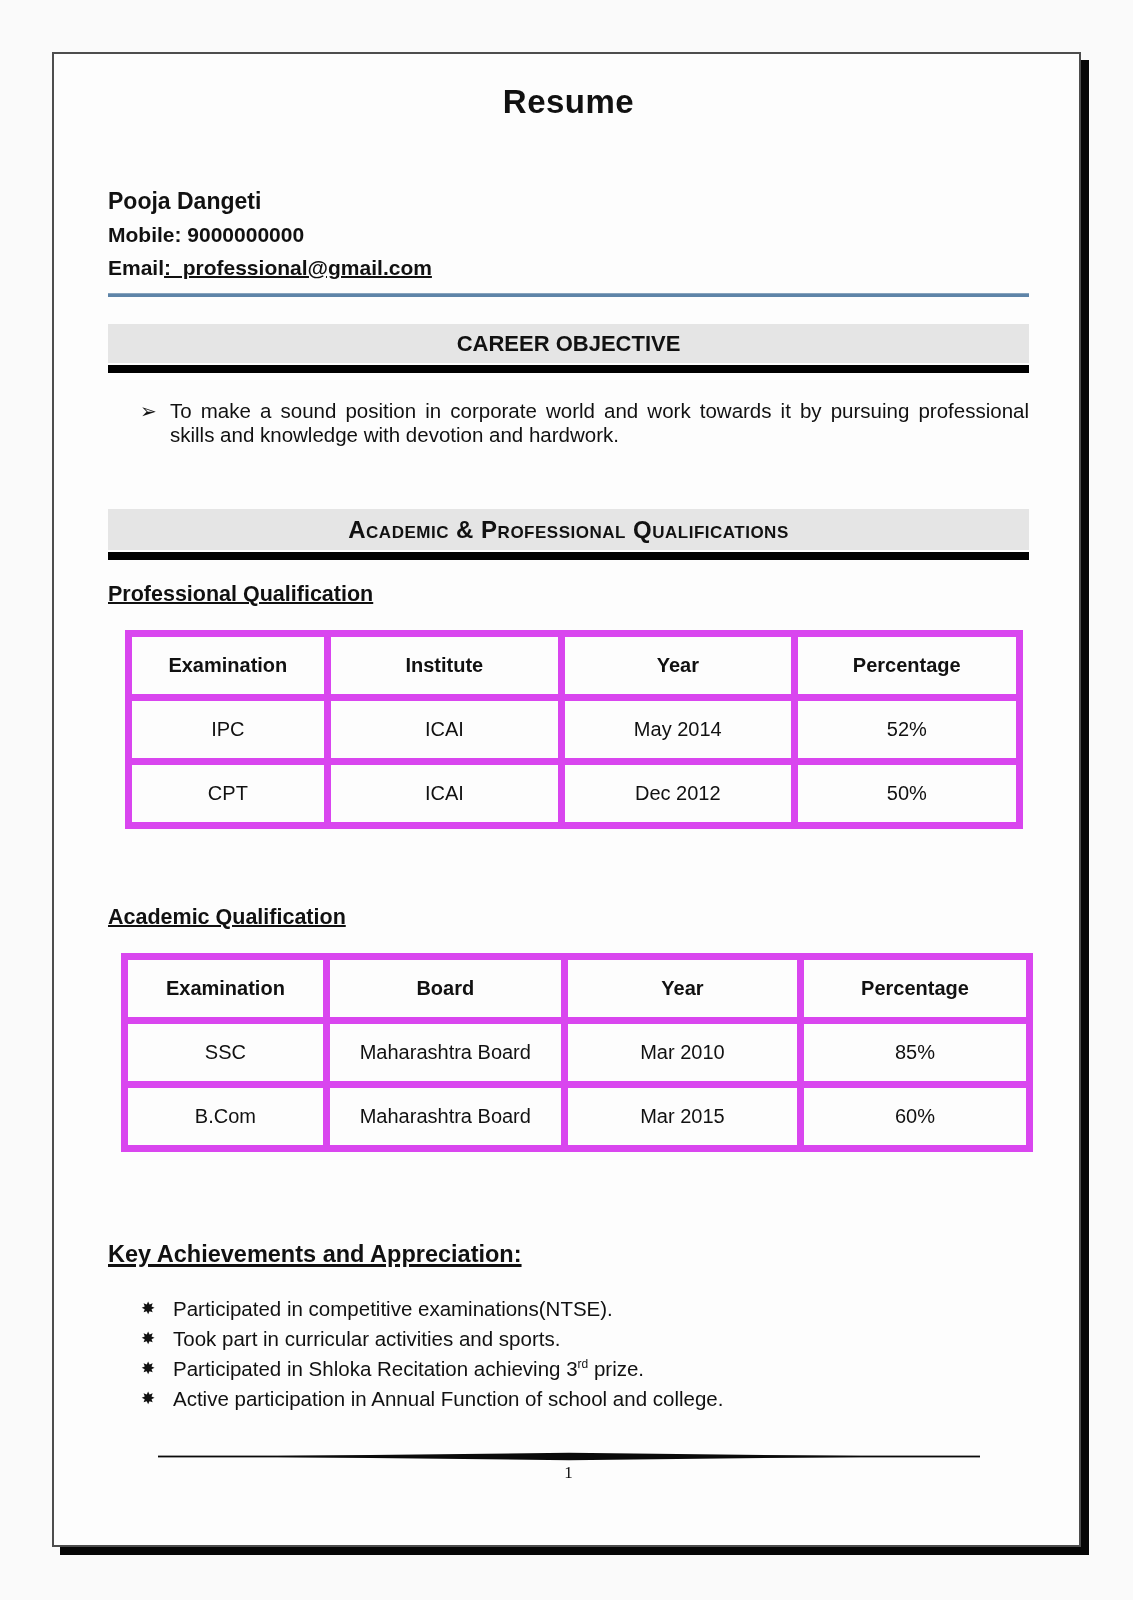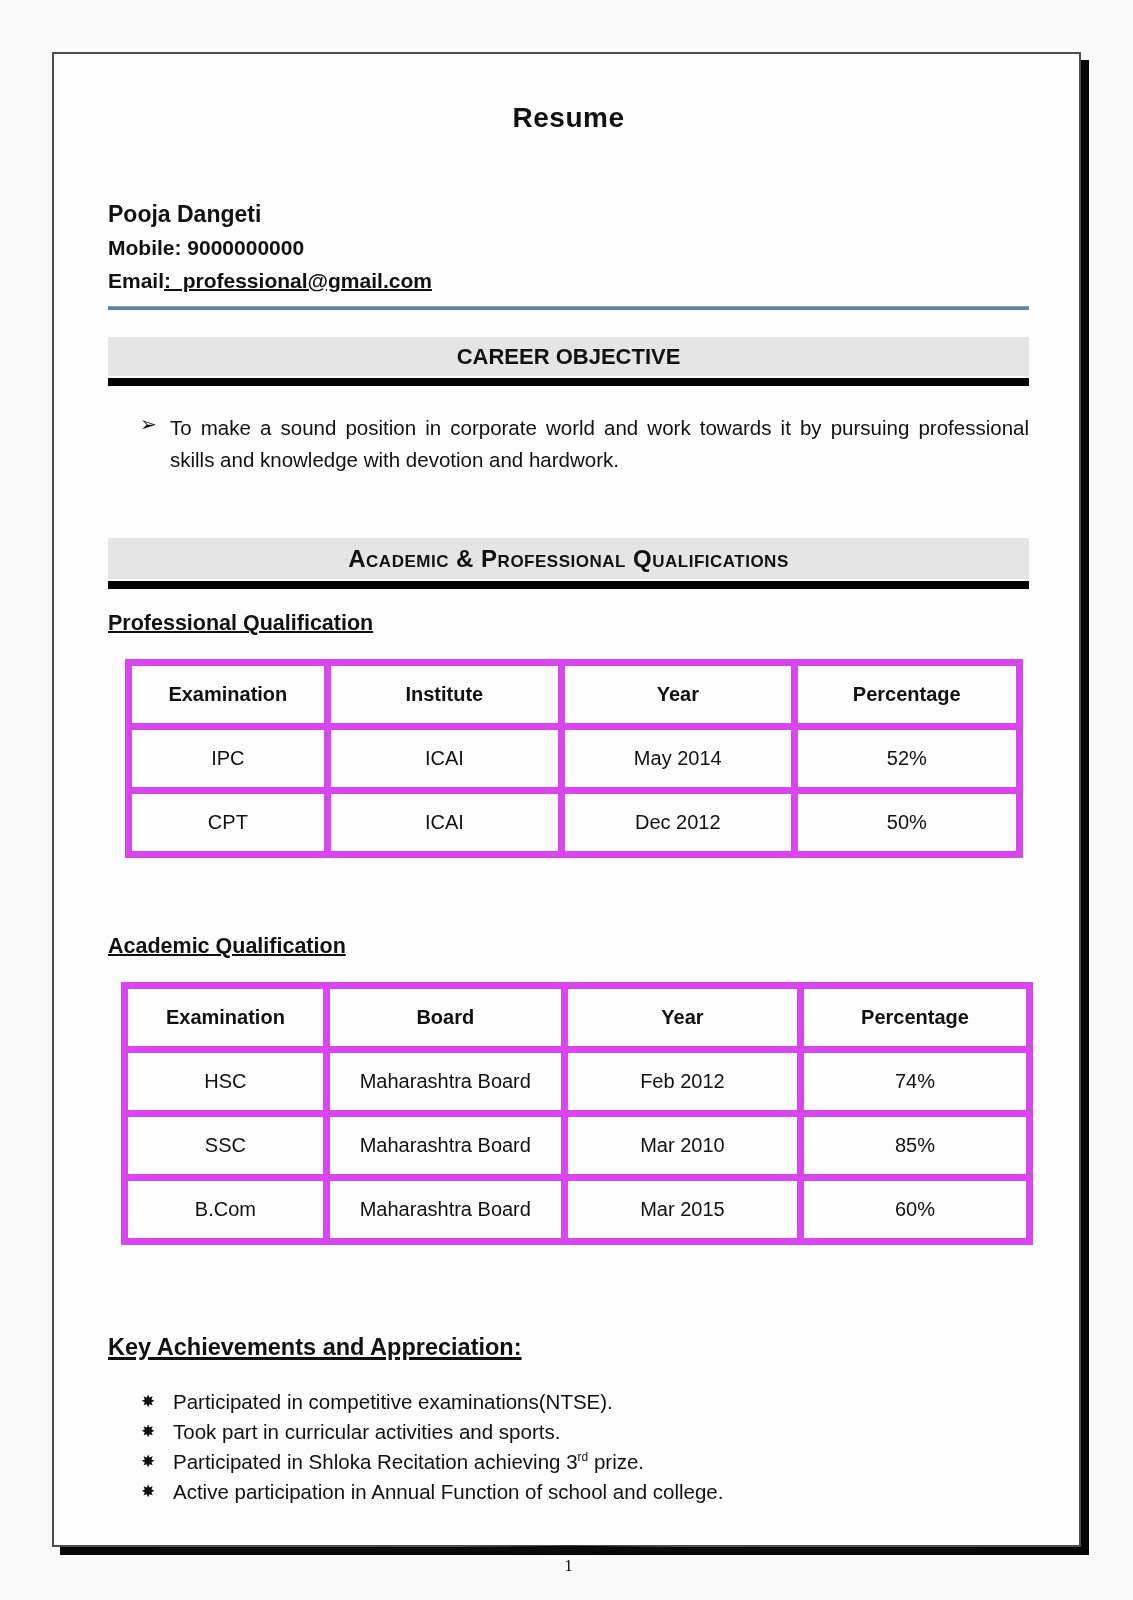--- a/index.html
+++ b/index.html
@@ -22,23 +22,23 @@
     top: 52px;
     width: 1029px;
     height: 1495px;
     box-sizing: border-box;
     background: #fdfdfd;
     border: 2px solid #4d4d4d;
     box-shadow: 8px 8px 0 0 #060606;
     padding: 0 50px 0 54px;
   }
   .doc-title {
-    margin-top: 48px;
-    text-align: center;
-    font-size: 28px;
+    margin-top: 29px;
+    text-align: center;
+    font-size: 33px;
     font-weight: bold;
     letter-spacing: 0.5px;
   }
   .contact {
     margin-top: 64px;
     line-height: 33px;
   }
   .contact .name { font-size: 23px; font-weight: bold; }
   .contact .line { font-size: 21px; font-weight: bold; }
   .contact .uline { text-decoration: underline; text-decoration-thickness: 2px; white-space: pre-wrap; }
@@ -69,21 +69,21 @@
     padding-left: 32px;
   }
   .objective .marker {
     font-size: 20px;
     width: 30px;
     flex: 0 0 30px;
   }
   .objective .obj-text {
     flex: 1;
     font-size: 20.5px;
-    line-height: 32px;
+    line-height: 24px;
     text-align: justify;
   }
   .subheading {
     margin-top: 22px;
     font-size: 21.5px;
     font-weight: bold;
     text-decoration: underline;
     text-decoration-thickness: 2px;
   }
   .subheading-acad { margin-top: 76px; }
@@ -214,26 +214,20 @@
           <col class="c-pct">
       </colgroup>
       <tbody>
           <tr>
         <th>Examination</th>
         <th>Board</th>
         <th>Year</th>
         <th>Percentage</th>
       </tr>
       <tr>
-        <td>HSC</td>
-        <td>Maharashtra Board</td>
-        <td>Feb 2012</td>
-        <td>74%</td>
-      </tr>
-      <tr>
         <td>SSC</td>
         <td>Maharashtra Board</td>
         <td>Mar 2010</td>
         <td>85%</td>
       </tr>
       <tr>
         <td>B.Com</td>
         <td>Maharashtra Board</td>
         <td>Mar 2015</td>
         <td>60%</td>

